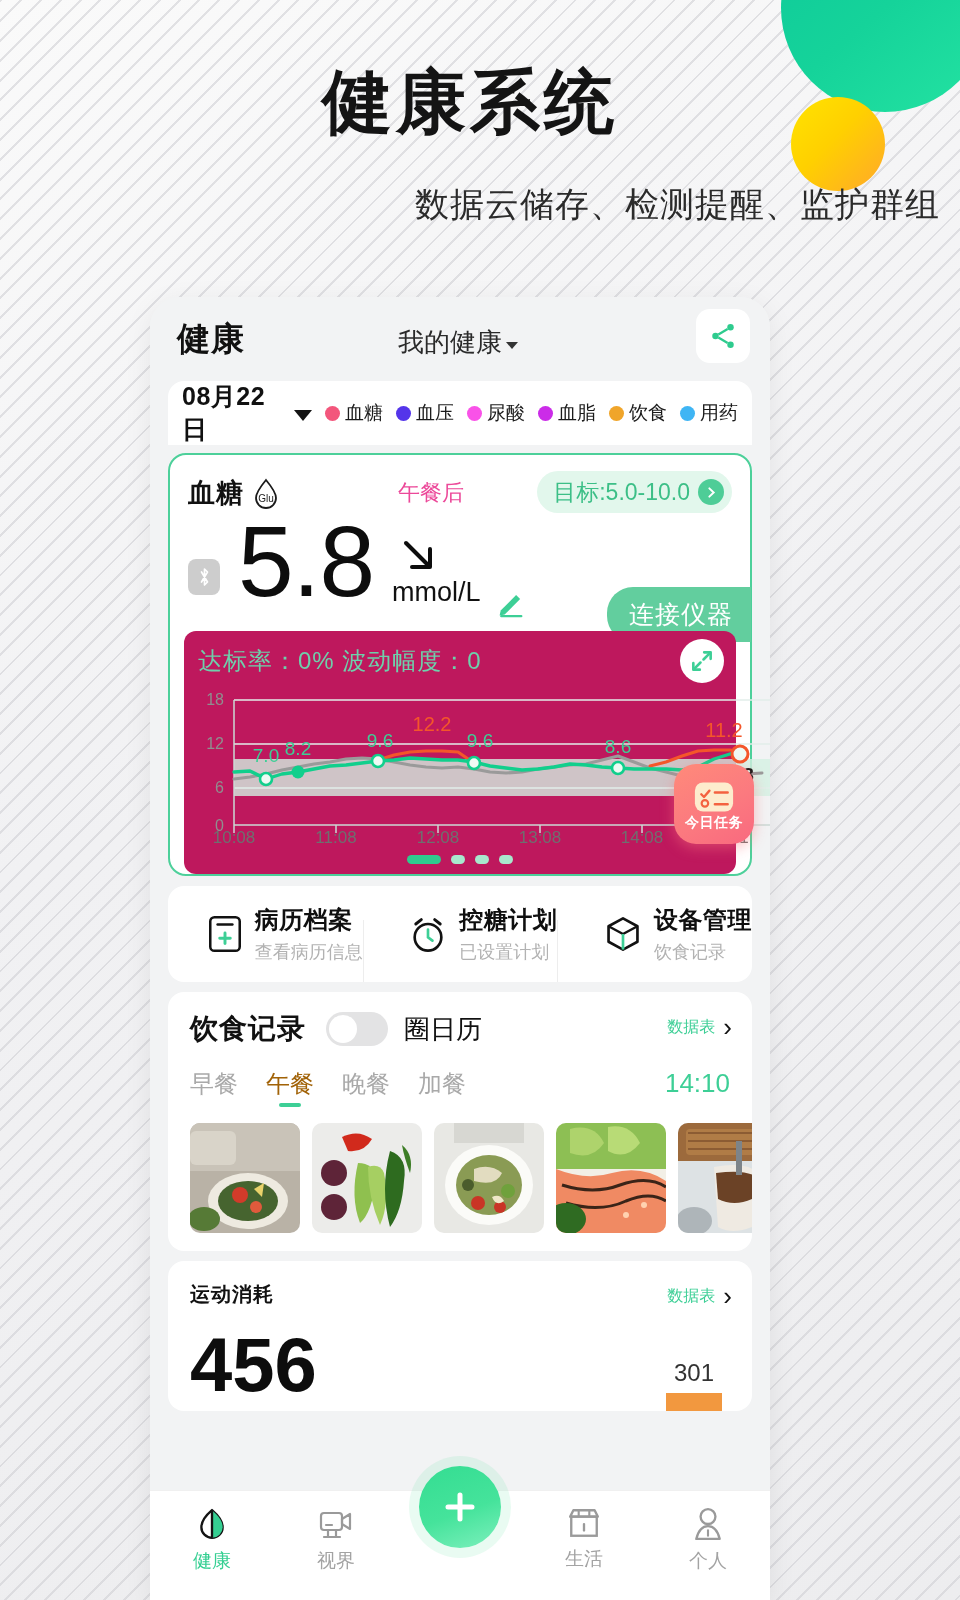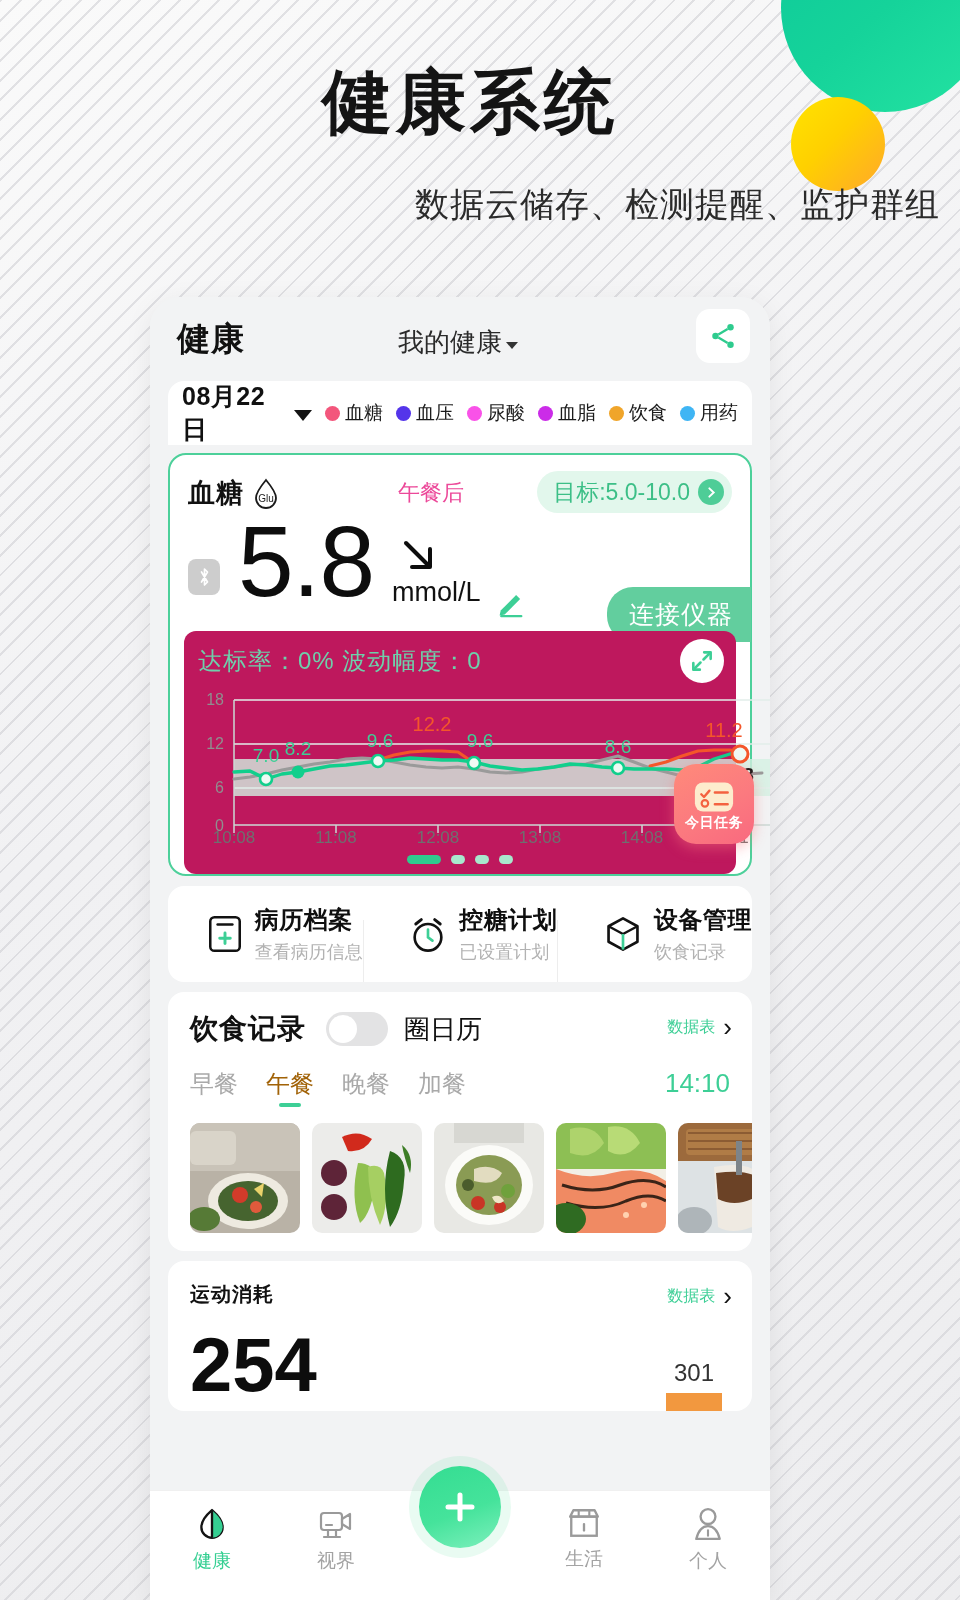--- a/index.html
+++ b/index.html
@@ -580,21 +580,21 @@
   </div>
 
   <div id="exercise-card">
     <div id="exercise-head">
       <span id="exercise-title">运动消耗</span>
       <span id="exercise-datasheet">
         <span class="datasheet-text">数据表</span>
         <span class="chev-dark">›</span>
       </span>
     </div>
-    <span id="exercise-value">254</span>
+    <span id="exercise-value">456</span>
     <div id="exercise-bar-wrap">
       <div id="exercise-bar-label">301</div>
       <div id="exercise-bar"></div>
     </div>
   </div>
 
   <div id="bottom-nav">
     <div class="nav-item active">
       <svg width="34" height="34" viewBox="0 0 32 32">
         <path d="M16 3 C9 9 6 14 6 19 a10 10 0 0 0 20 0 C26 14 23 9 16 3 Z" fill="none" stroke="#141414" stroke-width="2.2"></path>

